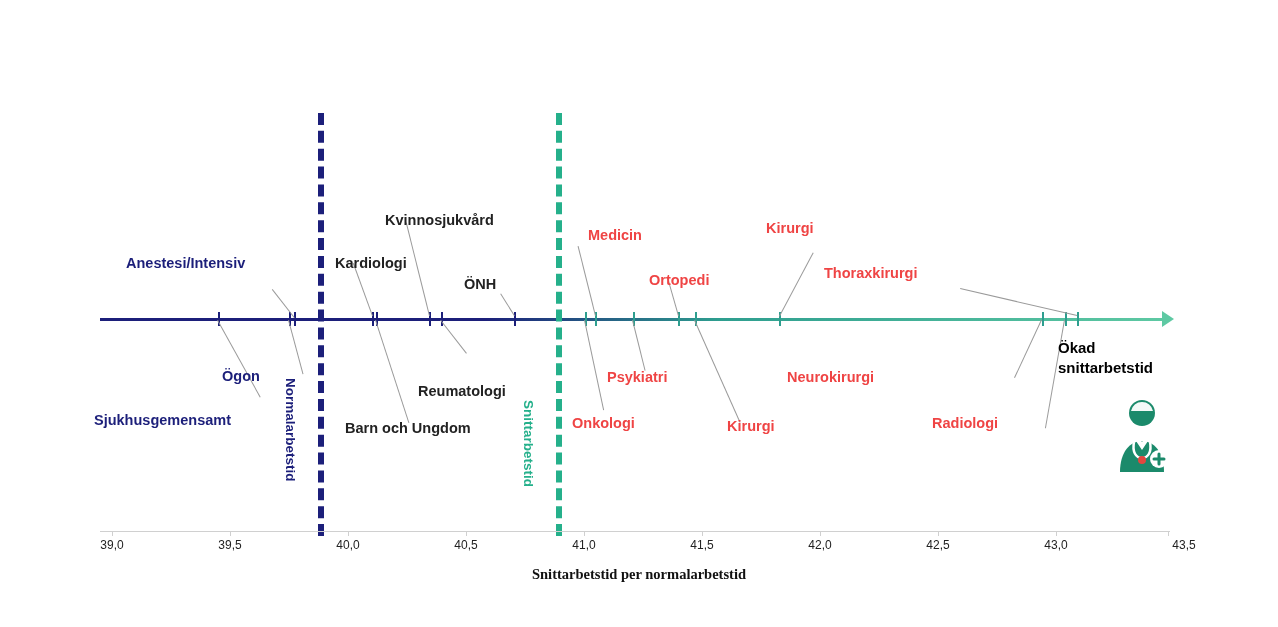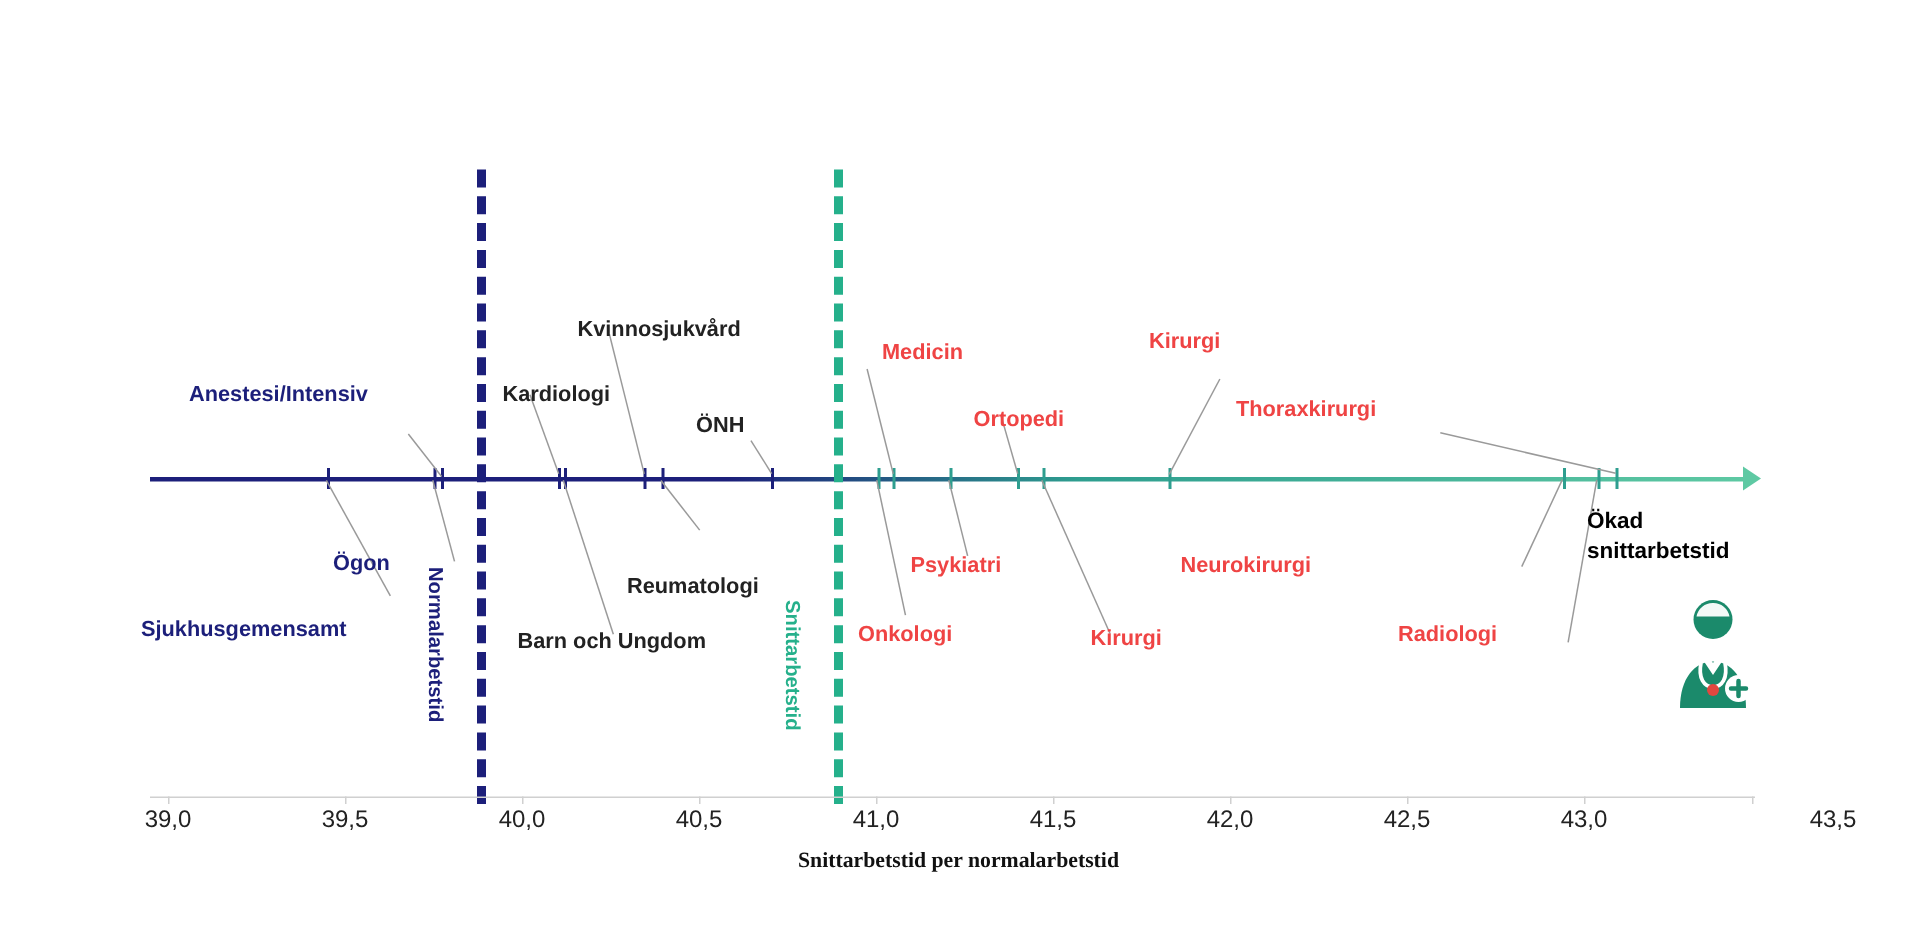--- a/index.html
+++ b/index.html
@@ -71,21 +71,21 @@
   .scale-tick {
     position: absolute;
     top: 531px;
     width: 1px;
     height: 5px;
     background: #d0d0d0;
   }
   .scale-label {
     position: absolute;
     top: 538px;
-    font-size: 16px;
+    font-size: 12px;
     color: #222;
     transform: translateX(-50%);
     white-space: nowrap;
   }
   .axis-caption {
     position: absolute;
     left: 0;
     top: 566px;
     width: 1278px;
     text-align: center;
@@ -240,21 +240,21 @@
 
   <div class="scale-label" style="left:112px;">39,0</div>
   <div class="scale-label" style="left:230px;">39,5</div>
   <div class="scale-label" style="left:348px;">40,0</div>
   <div class="scale-label" style="left:466px;">40,5</div>
   <div class="scale-label" style="left:584px;">41,0</div>
   <div class="scale-label" style="left:702px;">41,5</div>
   <div class="scale-label" style="left:820px;">42,0</div>
   <div class="scale-label" style="left:938px;">42,5</div>
   <div class="scale-label" style="left:1056px;">43,0</div>
-  <div class="scale-label" style="left:1222px;">43,5</div>
+  <div class="scale-label" style="left:1184px;">43,5</div>
 
   <div class="axis-caption">Snittarbetstid per normalarbetstid</div>
 
   <div class="okad-label">Ökad
 snittarbetstid</div>
 
   <div class="doctor-icon">
     <svg viewBox="0 0 72 80" width="72" height="80" xmlns="http://www.w3.org/2000/svg">
       <circle cx="36" cy="17" r="13" fill="#1b8a6b"></circle>
       <path d="M36 6 a11 11 0 0 1 11 9 h-22 a11 11 0 0 1 11 -9 z" fill="#ffffff" opacity="0.95"></path>

